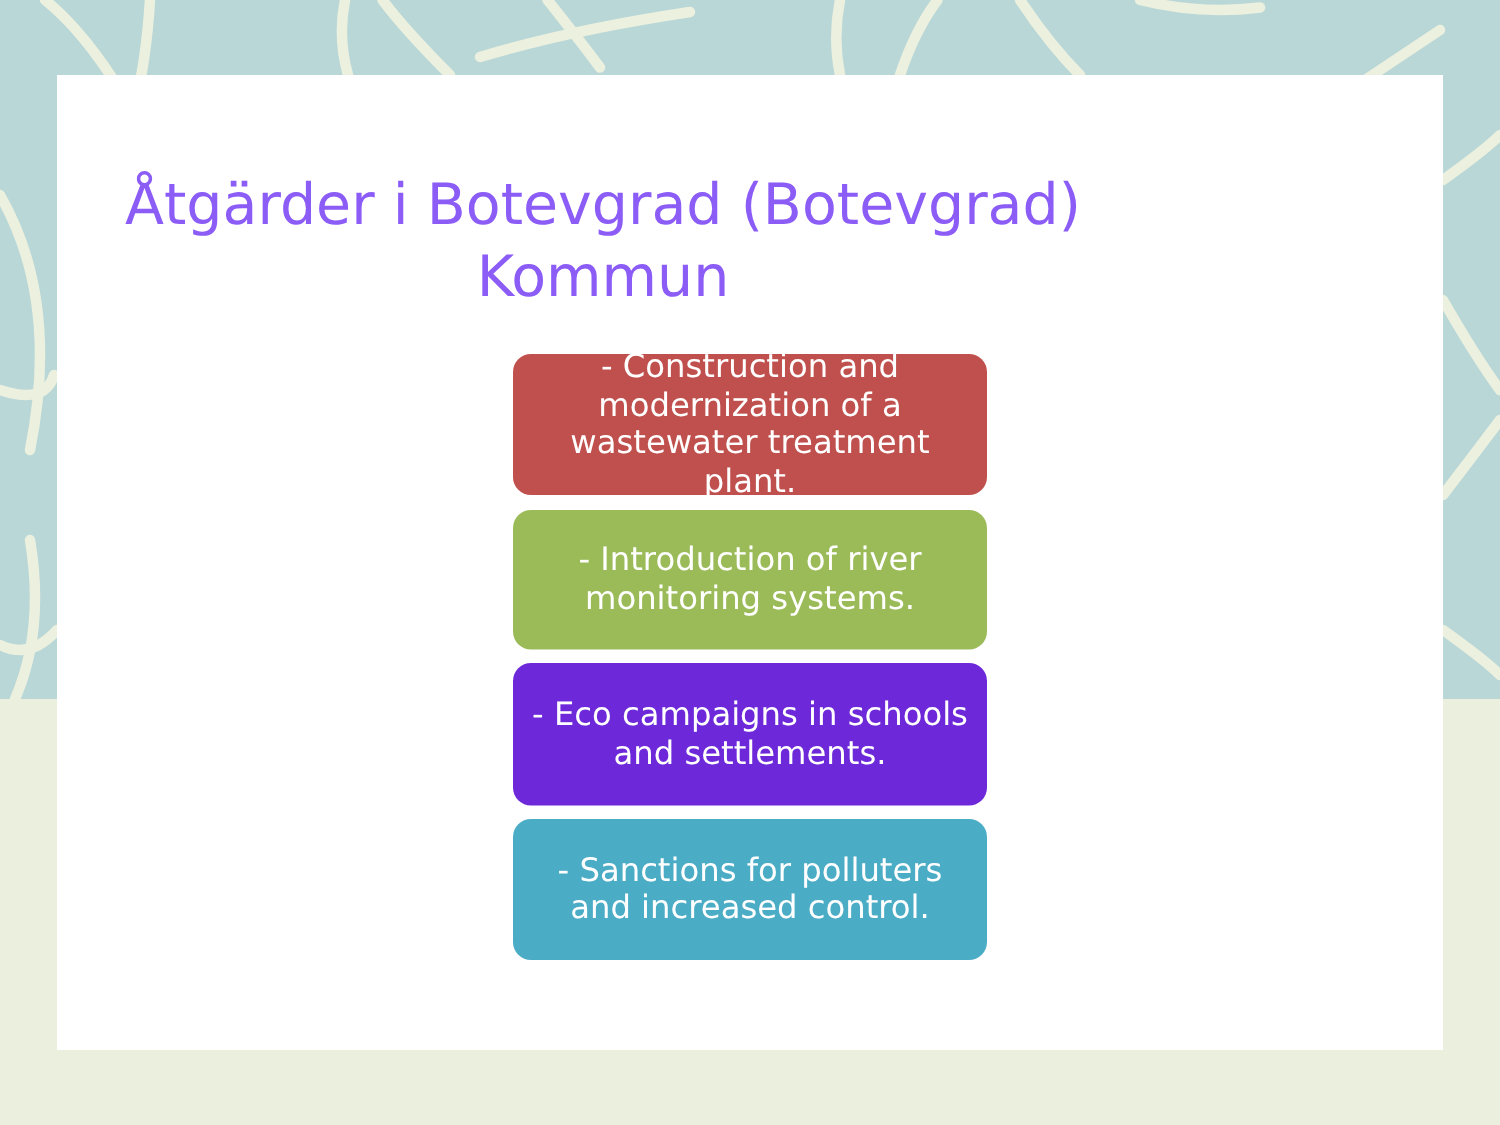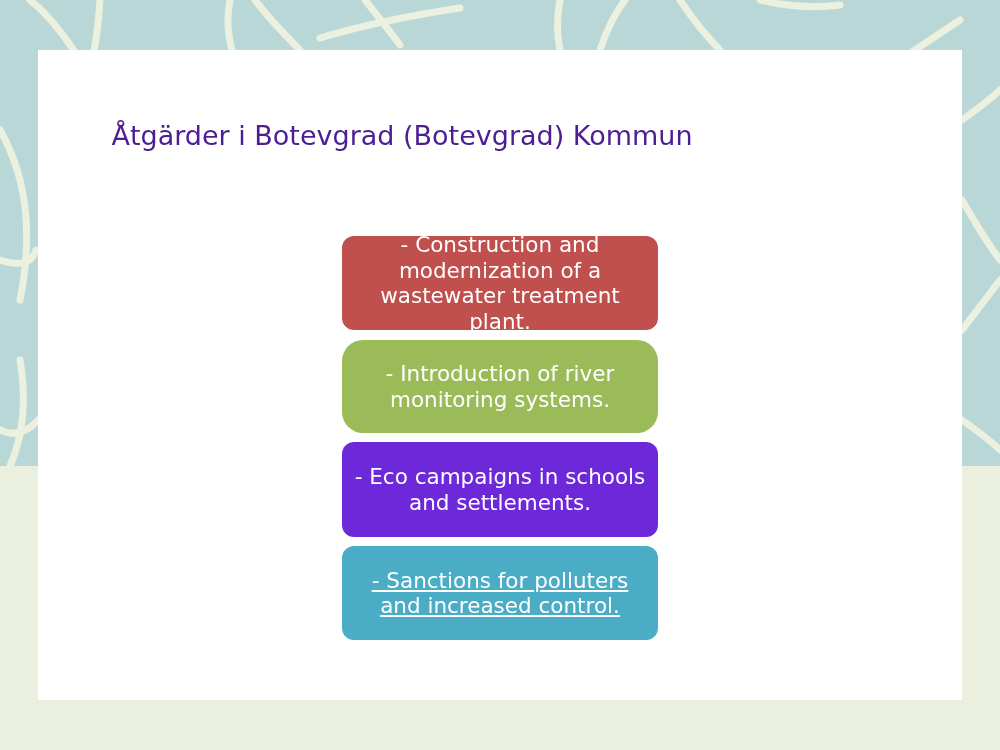--- a/index.html
+++ b/index.html
@@ -1,21 +1,21 @@
 <!DOCTYPE html>
 <html><head>
 <meta charset="utf-8">
 <style>
   html, body { margin:0; padding:0; }
   body { width:1000px; height:750px; position:relative; overflow:hidden; background:#EBEFDE; font-family:"DejaVu Sans", sans-serif; }
   .bg-pattern { position:absolute; left:0; top:0; width:1000px; height:466px; background:#B9D7D7; overflow:hidden; }
   .bg-pattern svg { position:absolute; left:0; top:0; }
   .bg-bottom { position:absolute; left:0; top:466px; width:1000px; height:284px; background:#EBEFDE; }
   .card { position:absolute; left:38px; top:50px; width:924px; height:650px; background:#FFFFFF; }
-  .title { position:absolute; left:0; top:112px; width:804px; text-align:center; font-size:27px; color:#4c1d95; line-height:48px; }
+  .title { position:absolute; left:0; top:112px; width:804px; text-align:center; font-size:38px; color:#8b5cf6; line-height:48px; }
   .boxes { position:absolute; left:342px; top:236px; width:316px; }
   .box { position:absolute; left:0; width:316px; border-radius:12px; color:#fff; font-size:21.5px; line-height:25.5px; text-align:center; display:flex; align-items:center; justify-content:center; box-sizing:border-box; padding:4px 8px; overflow:visible; }
 </style>
 </head>
 <body>
 
 <div class="bg-pattern">
   <svg width="1000" height="466" viewBox="0 0 1000 466">
     <g fill="none" stroke="#ECF0DF" stroke-width="7" stroke-linecap="round">
       <path d="M30 0 Q80 40 130 160"></path>
@@ -43,22 +43,22 @@
 <div class="bg-bottom"></div>
 
 <div class="card"></div>
 
 <div class="title">Åtgärder i Botevgrad (Botevgrad) Kommun</div>
 
 <div class="boxes">
   <div class="box" style="top:0px;height:94px;background:#C0504D;">
     <span>- Construction and modernization of a wastewater treatment plant.</span>
   </div>
-  <div class="box" style="top:104px;height:93px;background:#9BBB59;border-radius:21px;">
+  <div class="box" style="top:104px;height:93px;background:#9BBB59;">
     <span>- Introduction of river monitoring systems.</span>
   </div>
   <div class="box" style="top:206px;height:95px;background:#6d28d9;">
     <span>- Eco campaigns in schools and settlements.</span>
   </div>
-  <div class="box" style="top:310px;height:94px;background:#4BACC6;text-decoration:underline;">
+  <div class="box" style="top:310px;height:94px;background:#4BACC6;">
     <span>- Sanctions for polluters and increased control.</span>
   </div>
 </div>
 
 </body></html>

